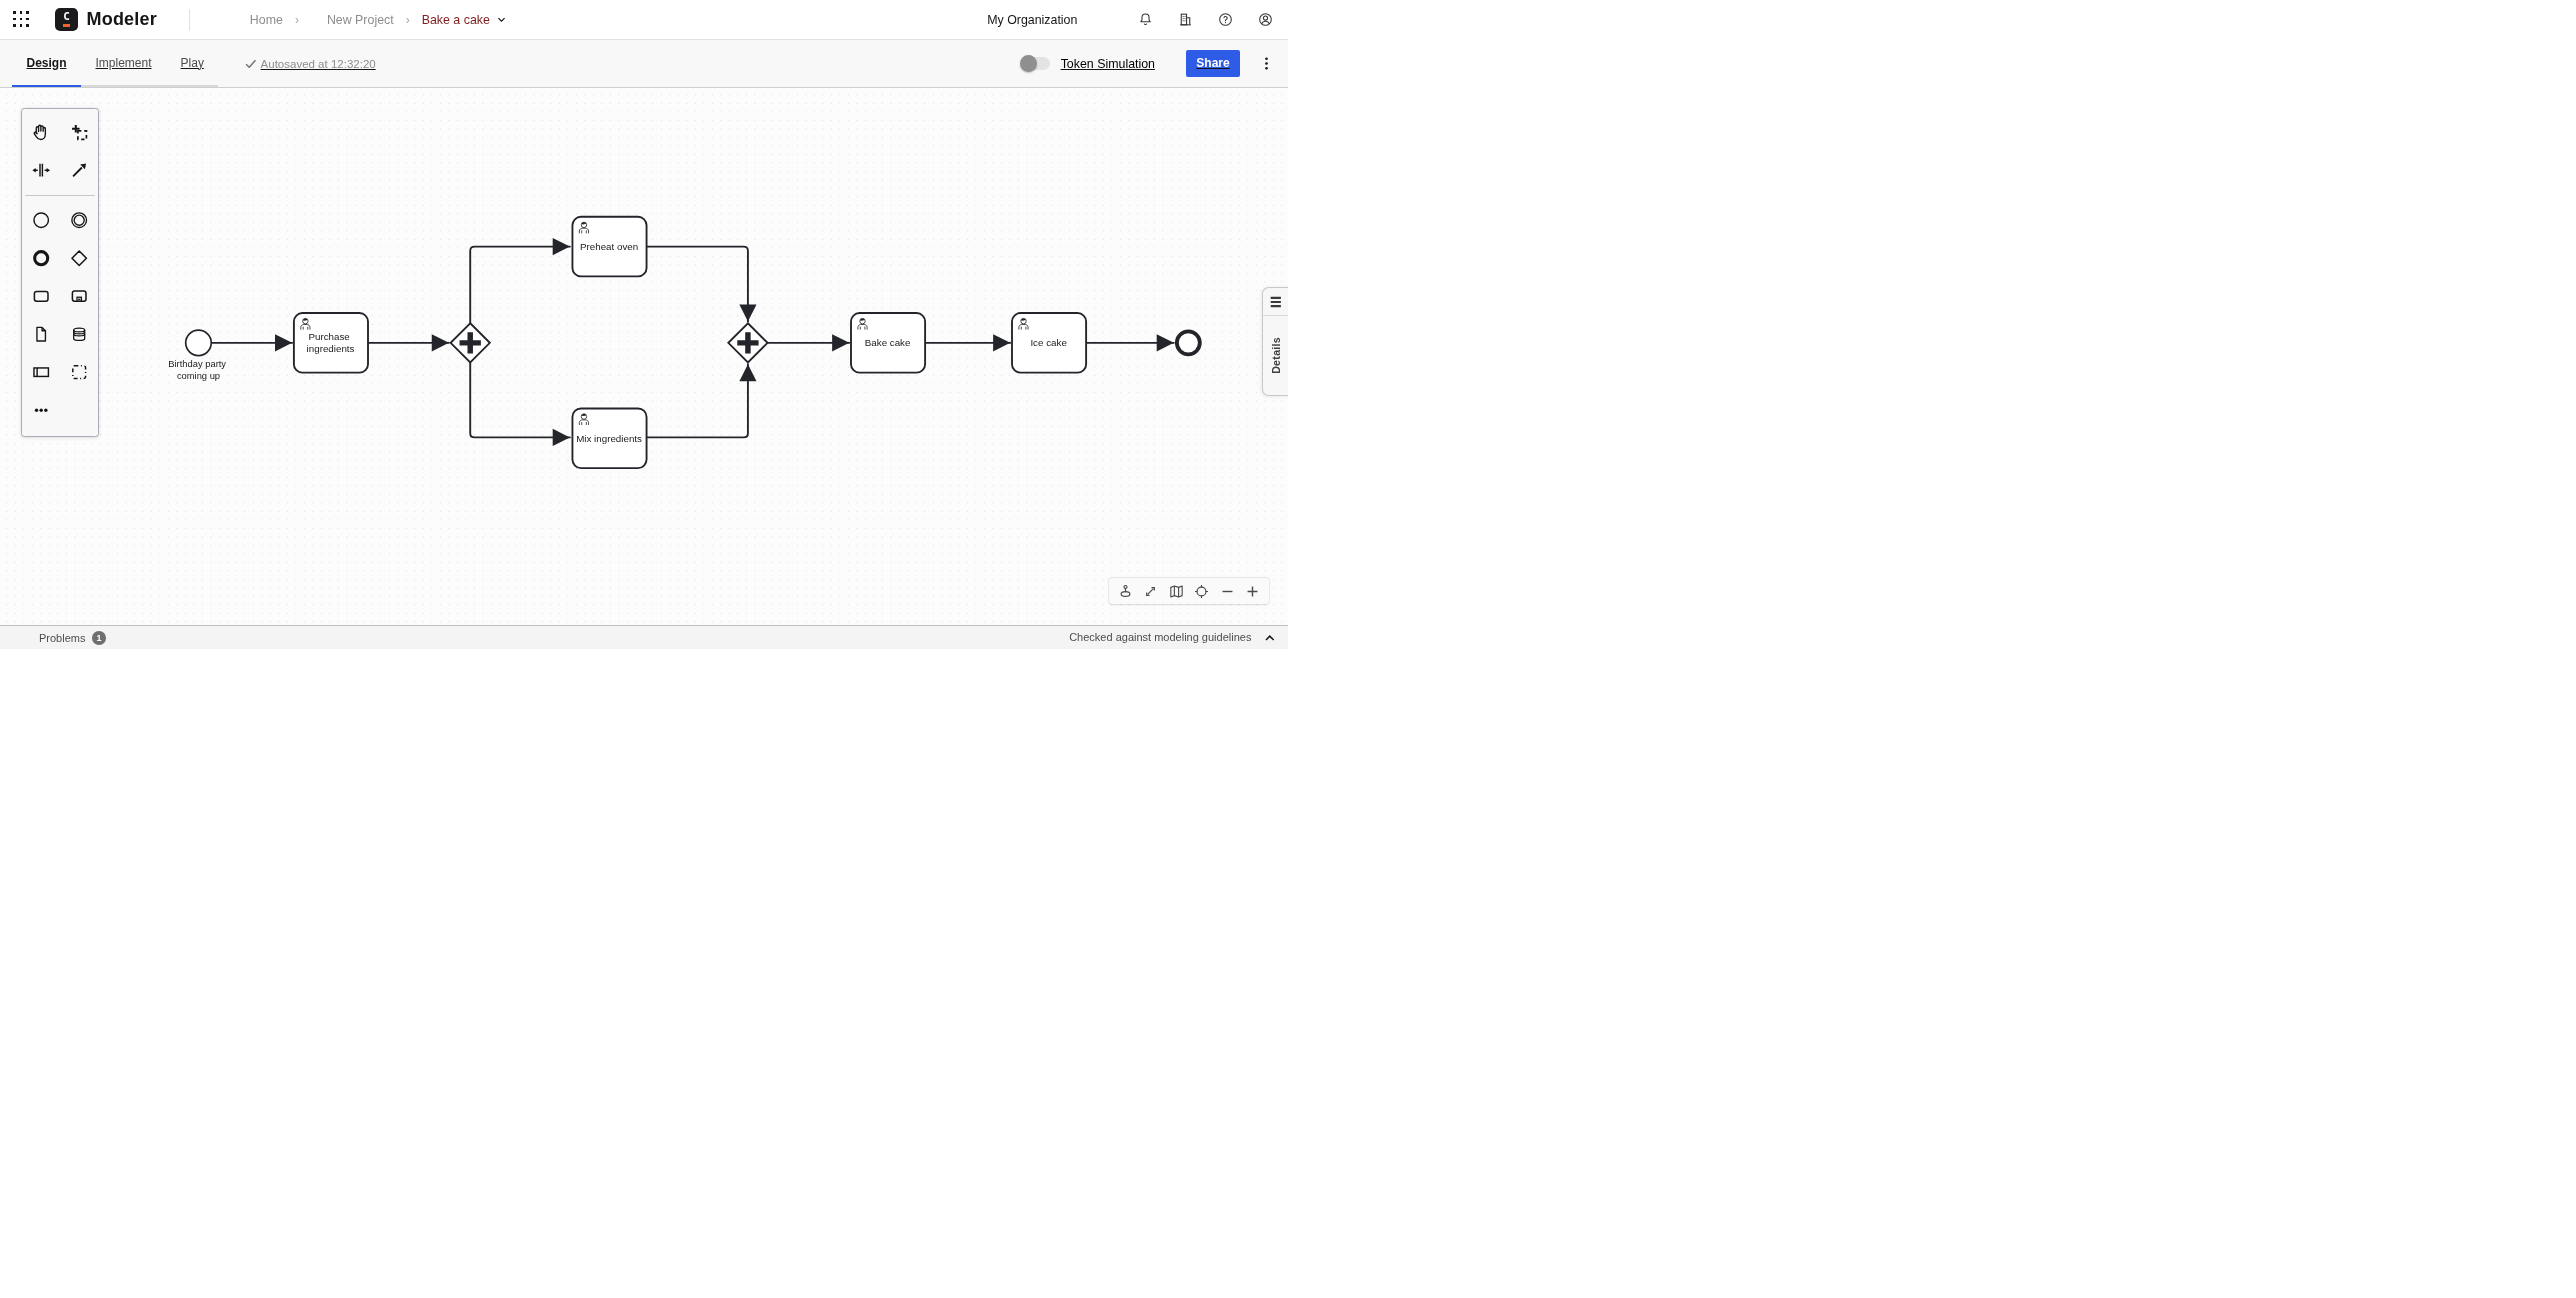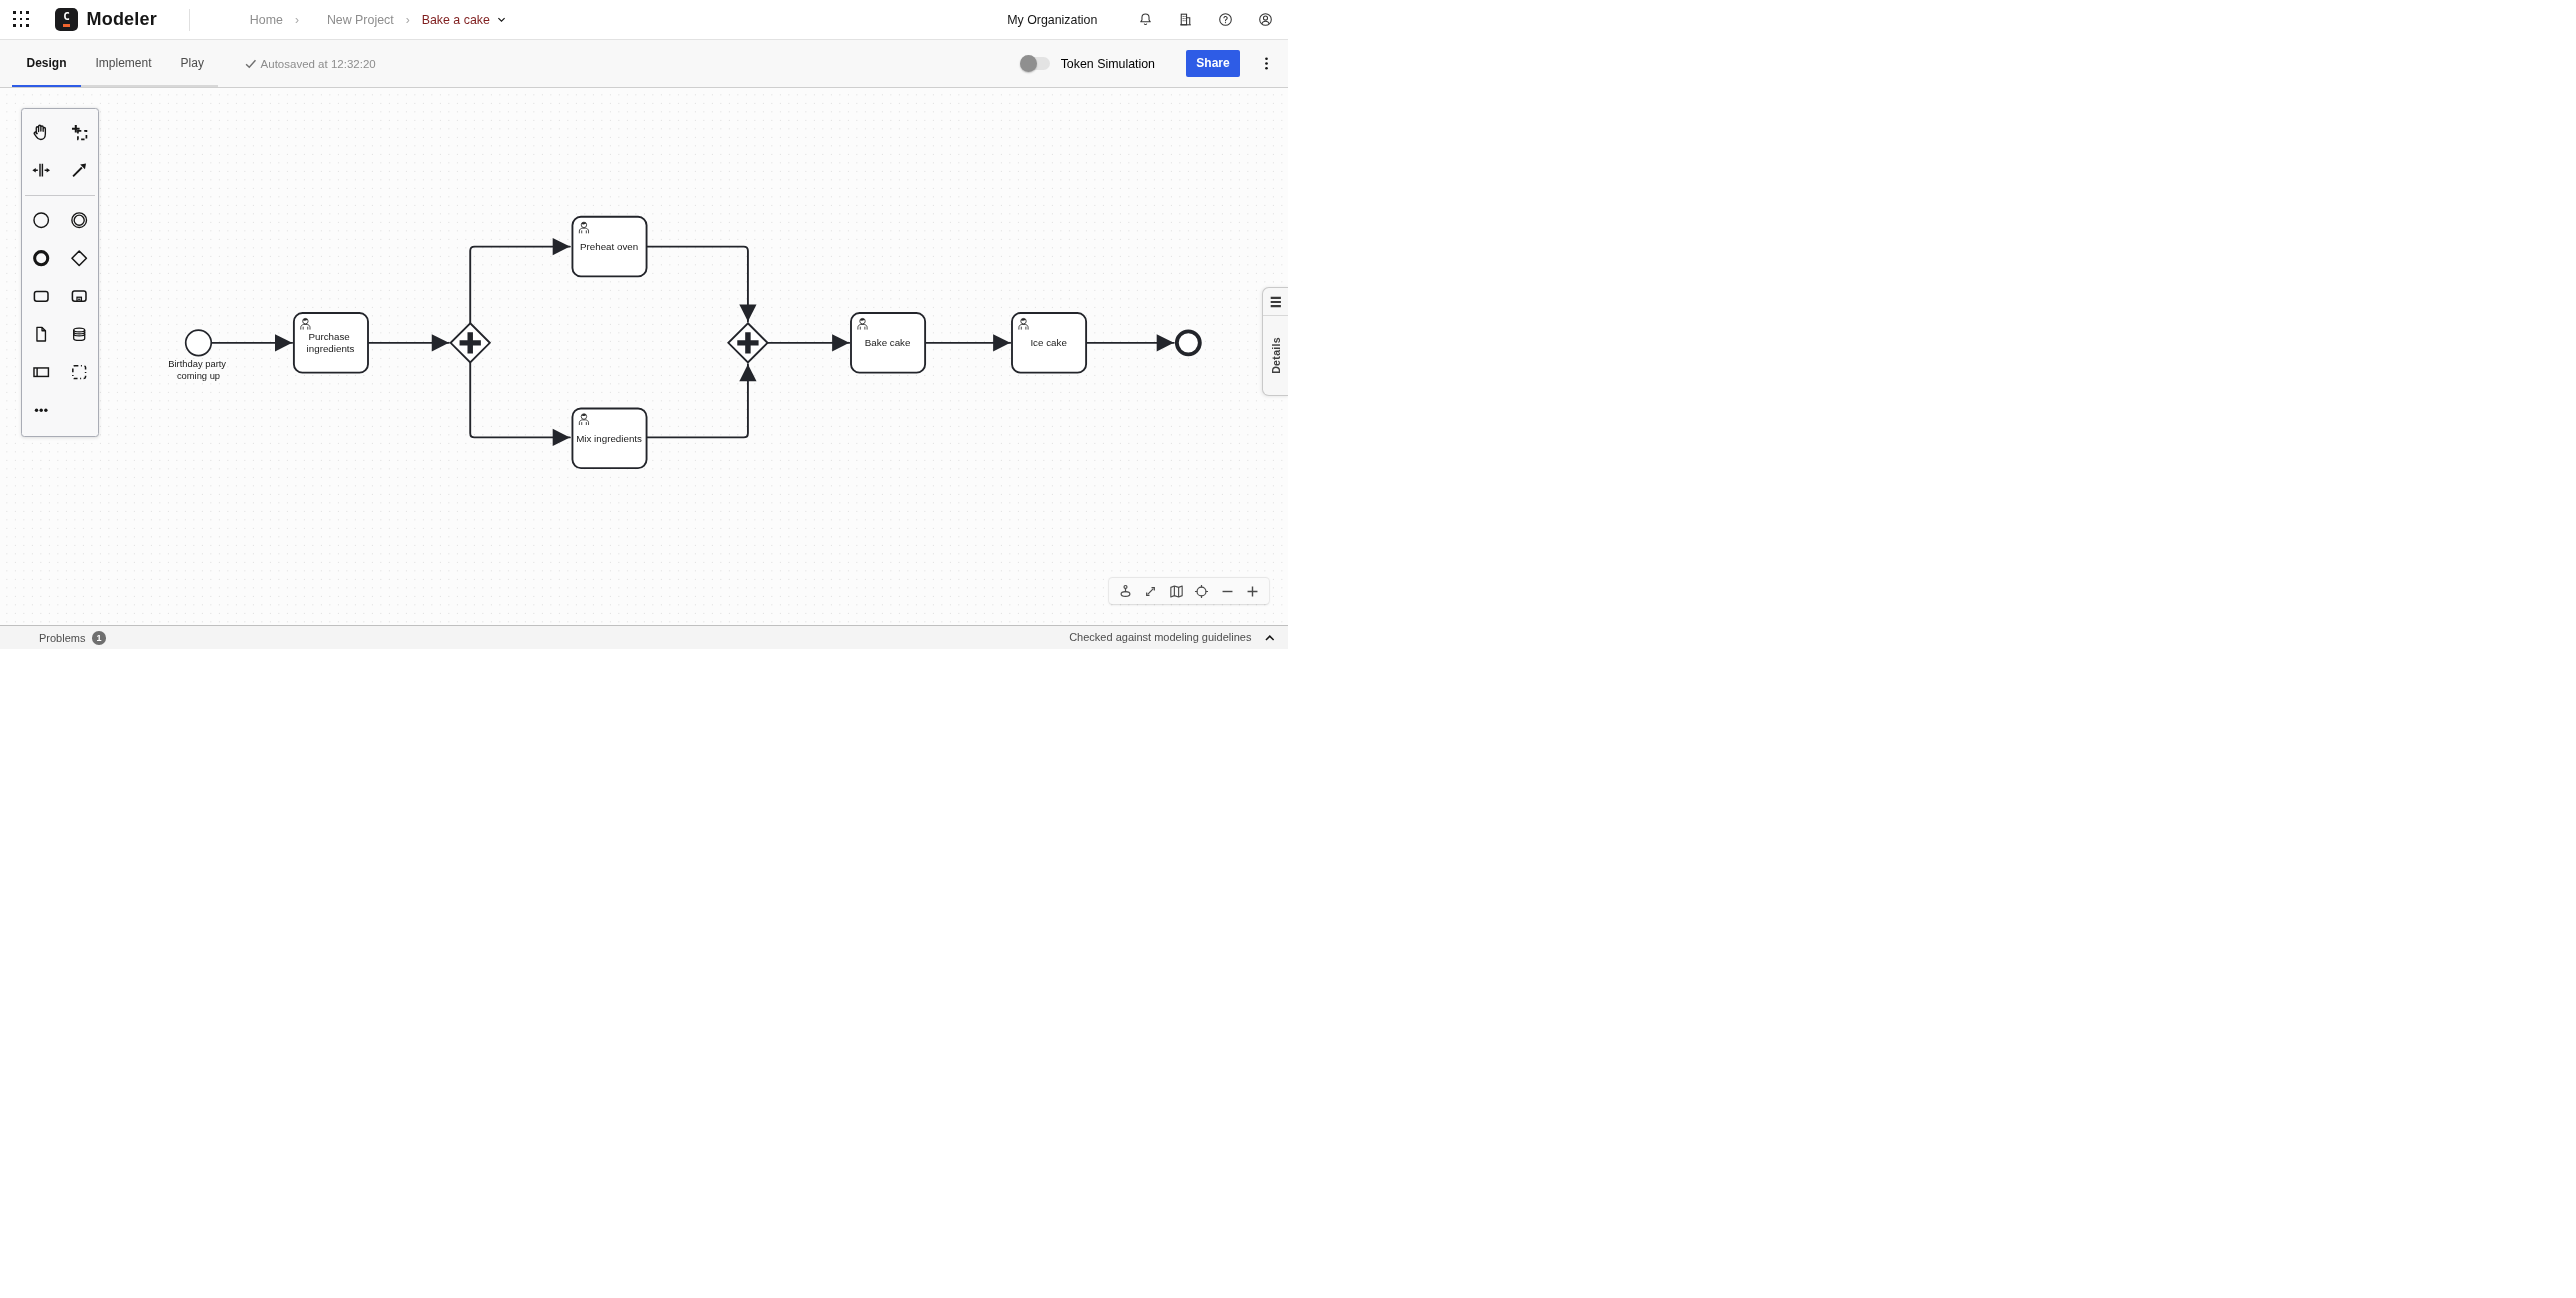--- a/index.html
+++ b/index.html
@@ -18,26 +18,26 @@
   .logo .c { color:#fff; font-weight:bold; font-size:11px; line-height:10.2px; font-family:"DejaVu Sans Mono",monospace; }
   .logo .bar { width:7.7px; height:3px; background:#f0652f; margin-top:1.7px; }
   .product { font-size:18px; font-weight:700; margin-left:8.5px; letter-spacing:0.2px; }
   .vdiv { width:0.9px; height:22px; background:#e0e0e0; margin-left:32px; }
   .breadcrumb { display:flex; align-items:center; margin-left:44px; font-size:12.4px; }
   .crumb { color:#8d8d8d; cursor:pointer;padding-left:16px; }
   .crumb-sep { color:#a8a8a8; margin:0 12px; font-size:12px; }
   .crumb-current { color:#7f1d1d; display:flex; align-items:center; cursor:pointer; }
   .crumb-current svg { margin-left:6px; }
   .header-right { margin-left:auto; display:flex; align-items:center; }
-  .org-name { font-size:12.4px; margin-right:17px; cursor:pointer; }
+  .org-name { font-size:12.4px; margin-right:37px; cursor:pointer; }
   .hicon { width:17px; height:17px; margin-left:23px; cursor:pointer; display:block; }
 
   
   .tabbar { height:48px; background:#f8f8f8; border-bottom:0.9px solid #cfcfcf;
-    display:flex; align-items:stretch; padding:0 12px; }
+    display:flex; align-items:stretch; padding:0 12px;text-decoration:underline; }
   .tab { display:flex; align-items:center; padding:0 14.5px; font-size:12px; color:#4d4d4d;
     border-bottom:2.6px solid #d8d8d8; cursor:pointer; }
   .tab.active { font-weight:700; color:#161616; border-bottom-color:#2e5ce6; }
   .autosave { display:flex; align-items:center; margin-left:25.6px; color:#8d8d8d; font-size:11.5px; gap:3px; }
   .tabbar-right { margin-left:auto; display:flex; align-items:center; }
   .toggle { width:29px; height:13.6px; border-radius:6.8px; background:#e3e3e3; position:relative; cursor:pointer; }
   .toggle .knob { position:absolute; left:-1.7px; top:-1.7px; width:17px; height:17px; border-radius:50%;
     background:#8f8f8f; box-shadow:0 0.9px 1.7px rgba(0,0,0,.25); }
   .toggle-label { color:#000000; font-size:12.4px; margin-left:10.2px; }
   .share-btn { margin-left:31px; width:54px; height:26.4px; background:#2e5ce6; color:#fff;

